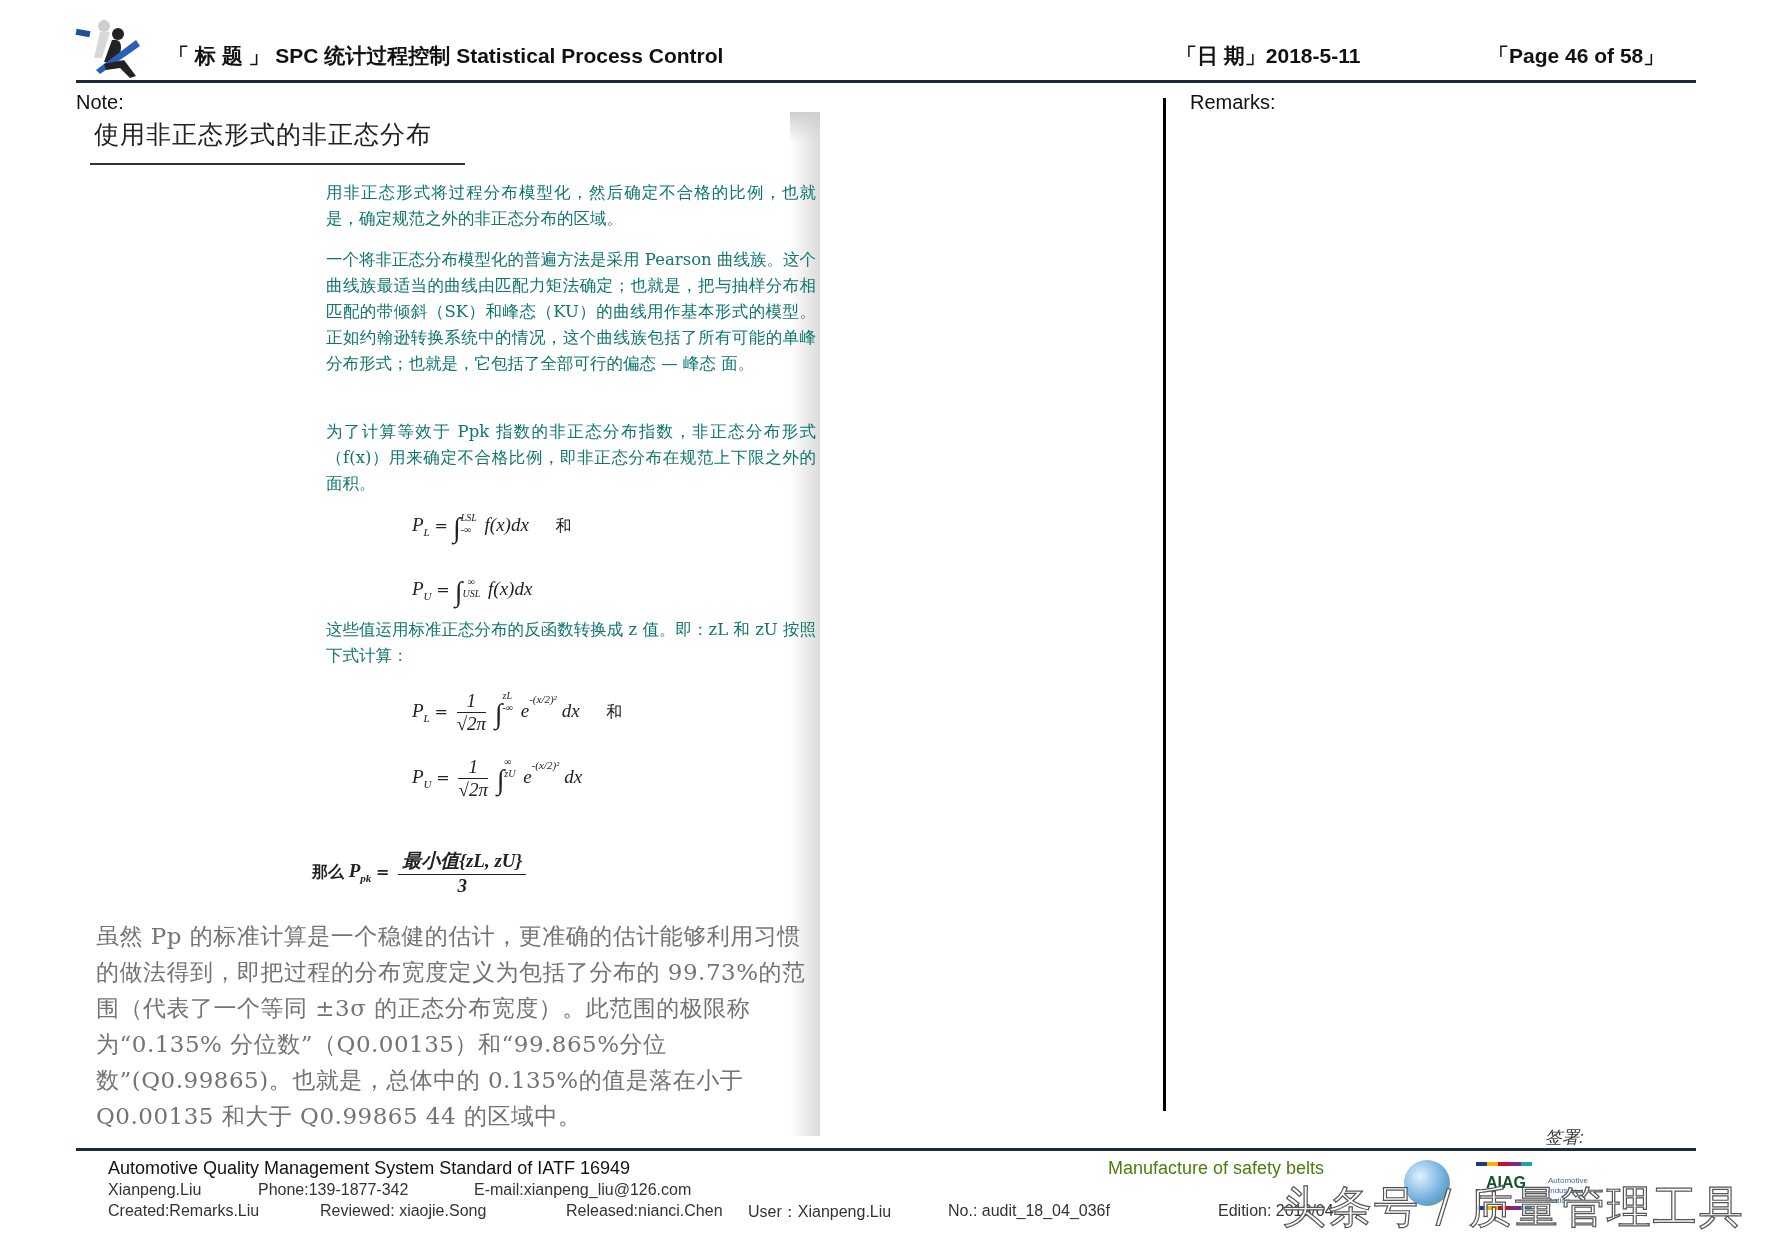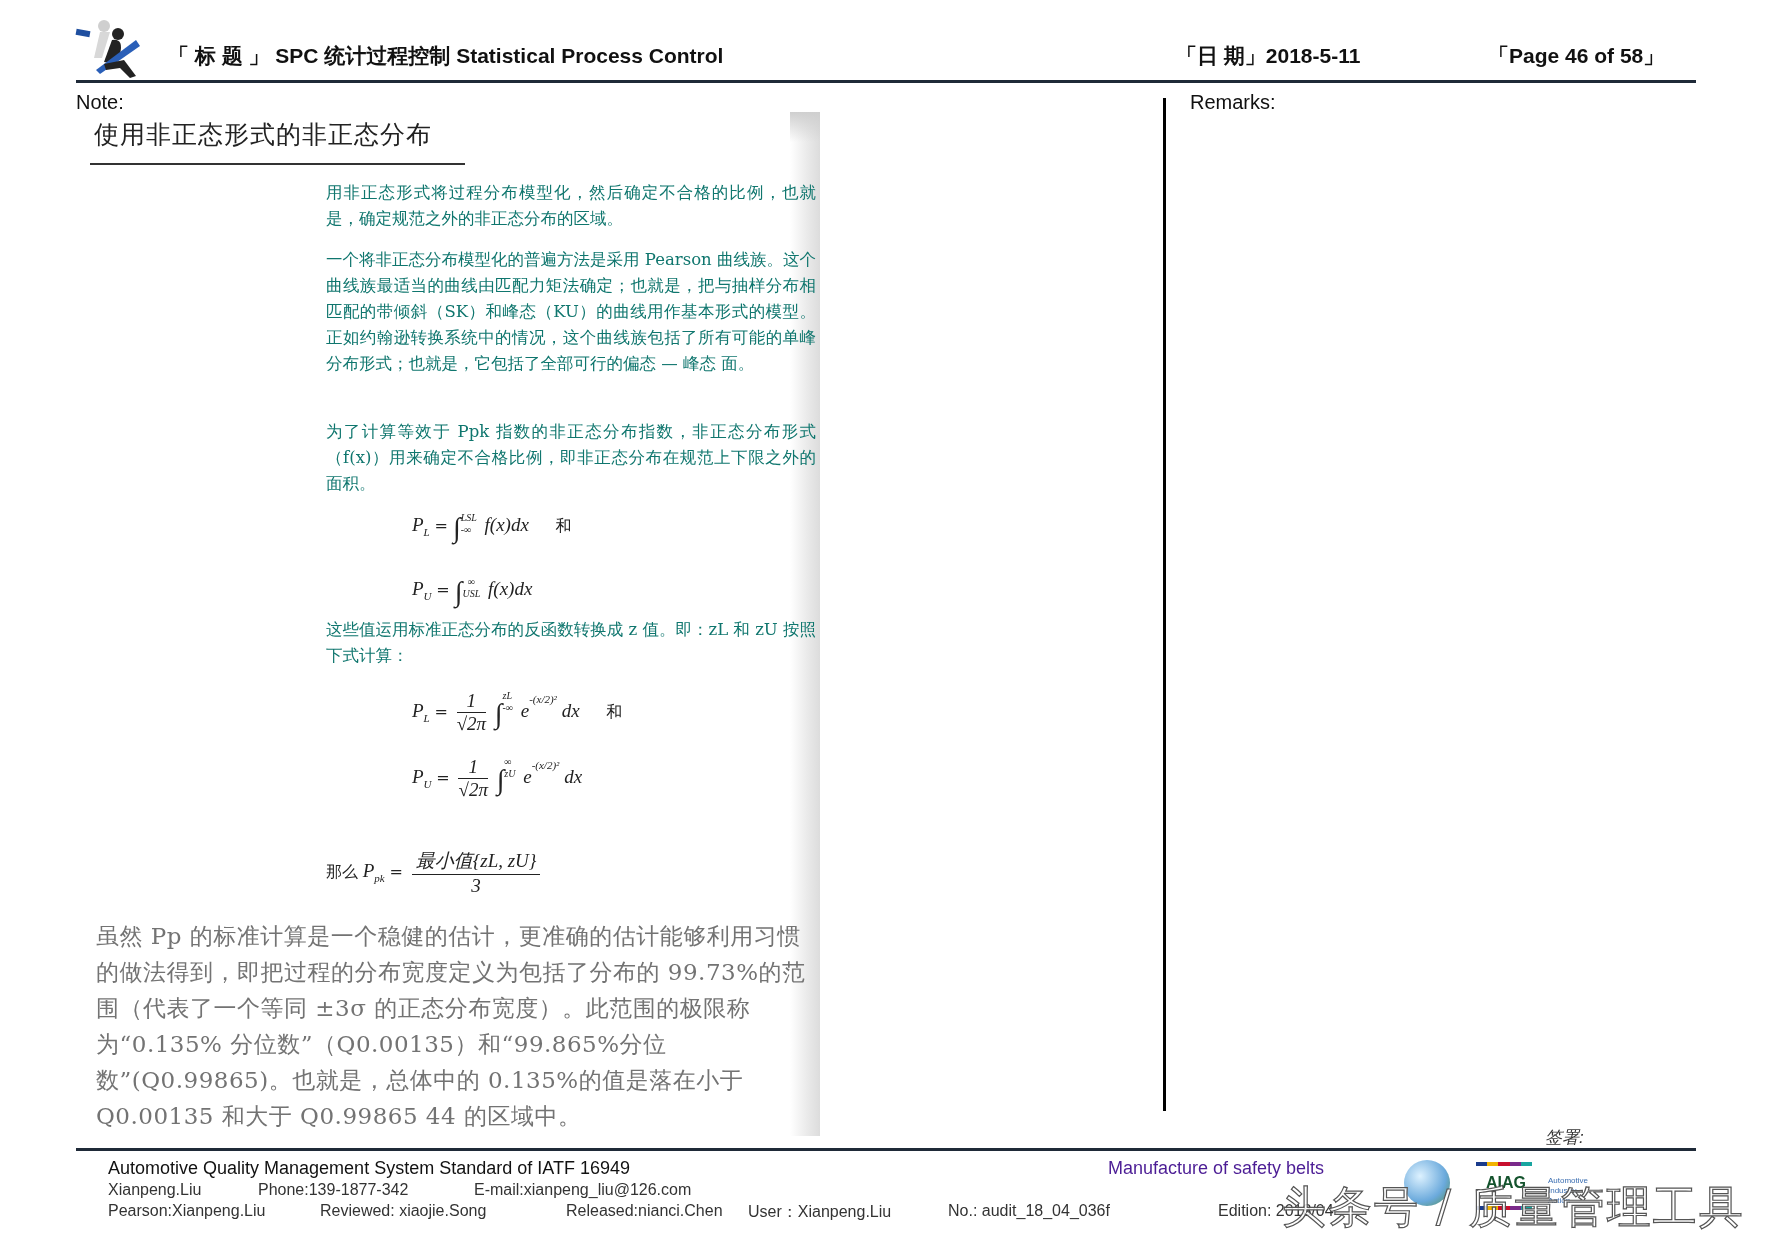--- a/index.html
+++ b/index.html
@@ -35,39 +35,39 @@
   .p2 { top: 247px; }
   .p3 { top: 419px; }
   .p4 { top: 617px; }
 
   .formula { position: absolute; font-family: "Liberation Serif", serif; font-size: 19px; color: #222;
              white-space: nowrap; font-style: italic; }
   .f1 { left: 412px; top: 512px; }
   .f2 { left: 412px; top: 576px; text-align: center; }
   .f3 { left: 412px; top: 690px; }
   .f4 { left: 412px; top: 756px; }
-  .f5 { left: 326px; top: 848px; }
+  .f5 { left: 312px; top: 848px; font-weight: bold; }
   .cn { font-style: normal; font-family: "DejaVu Sans", sans-serif; font-size: 16px; }
   .int { font-style: normal; font-size: 28px; vertical-align: -6px; }
   .lim { font-size: 10px; display: inline-block; vertical-align: top; line-height: 12px; margin-right: 3px; }
   .frac { display: inline-block; text-align: center; vertical-align: middle; margin: 0 4px; }
   .frac .num { display: block; border-bottom: 1.5px solid #222; padding: 0 4px; }
   .frac .den { display: block; }
   .sup { font-size: 11px; vertical-align: 14px; }
   sub { font-size: 11px; }
 
   .big-para { position: absolute; left: 96px; top: 918px; width: 716px; font-family: "DejaVu Serif", serif;
               font-size: 23px; line-height: 36px; color: #737373; letter-spacing: 0.5px; }
 
   
   .sign { position: absolute; left: 1545px; top: 1126px; font-size: 17px; font-style: italic; color: #333; }
   .ftr-rule { position: absolute; left: 76px; top: 1148px; width: 1620px; height: 3px; background: #1f2a38; }
   .ftr-t { position: absolute; white-space: nowrap; font-size: 16px; color: #333; }
   .ftr-main { left: 108px; top: 1158px; font-size: 18px; color: #111; }
-  .ftr-mfg { left: 1108px; top: 1158px; font-size: 18px; color: #4c1d95; }
+  .ftr-mfg { left: 1108px; top: 1158px; font-size: 18px; color: #4d7c0f; }
   .ftr-r2 { top: 1181px; }
   .ftr-r3 { top: 1202px; }
 
   .globe { position: absolute; left: 1404px; top: 1160px; width: 46px; height: 46px; border-radius: 50%;
            background: radial-gradient(circle at 35% 35%, #d9f0ff, #5aa0d8 60%, #3d7f3a 100%); opacity: 0.9; }
   .aiag { position: absolute; left: 1476px; top: 1162px; width: 120px; height: 54px; }
   .aiag .bar { position: absolute; left: 0; height: 4px; width: 56px;
                background: linear-gradient(to right, #1b3c8c 0 20%, #f2b400 20% 40%, #c8102e 40% 60%, #7a2a8a 60% 80%, #19a5a0 80% 100%); }
   .aiag .txt { position: absolute; left: 10px; top: 12px; font-size: 16px; font-weight: bold; color: #14532d; }
   .aiag .sm { position: absolute; left: 72px; top: 14px; font-size: 8px; color: #3a6db0; line-height: 10px; }
@@ -156,21 +156,21 @@
 <div class="sign">签署:</div>
 <div class="ftr-rule"></div>
 
 <div class="ftr-t ftr-main">Automotive Quality Management System Standard of    IATF 16949</div>
 <div class="ftr-t ftr-mfg">Manufacture of safety belts</div>
 
 <div class="ftr-t ftr-r2" style="left:108px">Xianpeng.Liu</div>
 <div class="ftr-t ftr-r2" style="left:258px">Phone:139-1877-342</div>
 <div class="ftr-t ftr-r2" style="left:474px">E-mail:xianpeng_liu@126.com</div>
 
-<div class="ftr-t ftr-r3" style="left:108px">Pearson:Xianpeng.Liu</div>
+<div class="ftr-t ftr-r3" style="left:108px">Created:Remarks.Liu</div>
 <div class="ftr-t ftr-r3" style="left:320px">Reviewed: xiaojie.Song</div>
 <div class="ftr-t ftr-r3" style="left:566px">Released:nianci.Chen</div>
 <div class="ftr-t ftr-r3" style="left:748px">User：Xianpeng.Liu</div>
 <div class="ftr-t ftr-r3" style="left:948px">No.: audit_18_04_036f</div>
 <div class="ftr-t ftr-r3" style="left:1218px">Edition: 2018/04</div>
 
 <div class="globe"></div>
 <div class="aiag">
   <div class="bar" style="top:0"></div>
   <div class="txt">AIAG</div>

